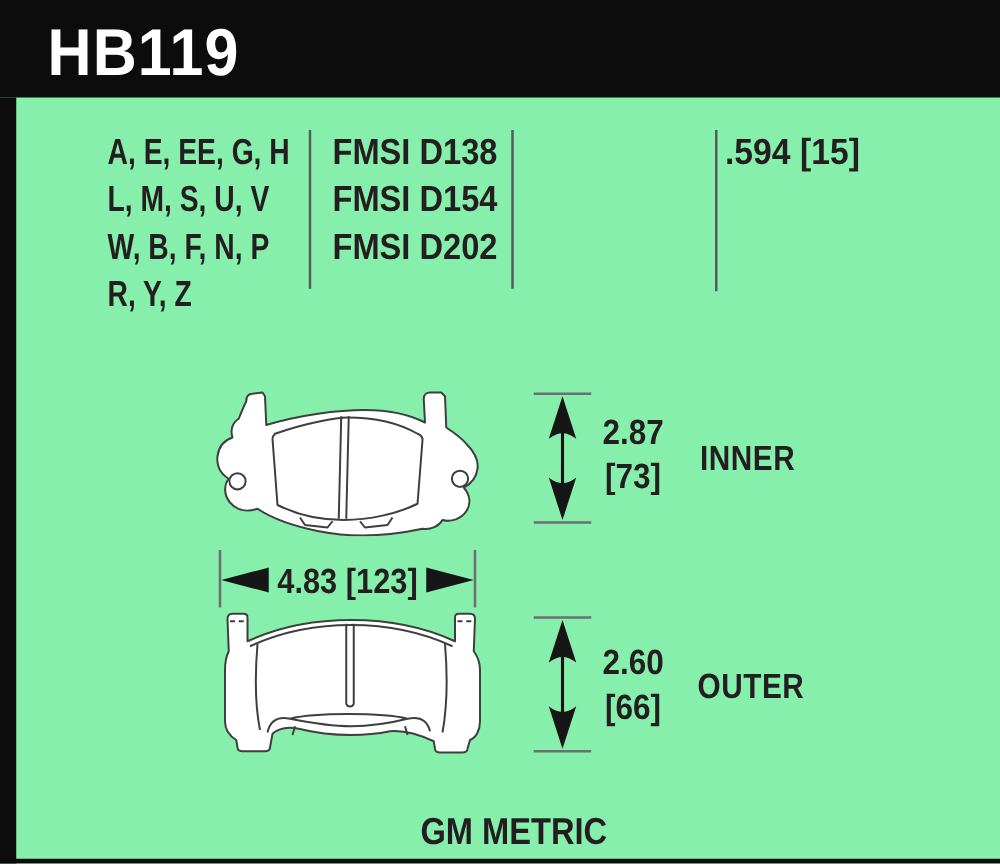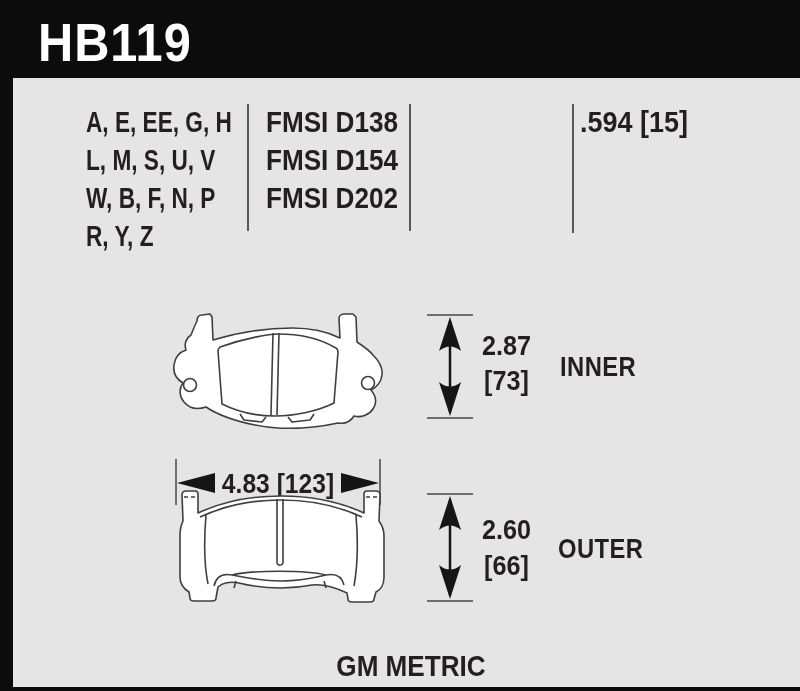--- a/index.html
+++ b/index.html
@@ -1,18 +1,18 @@
 <!DOCTYPE html>
 <html><head>
 <meta charset="utf-8">
 <style>
   * { margin:0; padding:0; box-sizing:border-box; }
   html,body { background:#fff; }
   .stage{
-    position:relative; width:800px; height:691px; background:#e5e5e5; overflow:hidden;
+    position:relative; width:800px; height:691px; background:#86efac; overflow:hidden;
     font-family:"Liberation Sans","DejaVu Sans",sans-serif; font-weight:700; color:#231f20;
   }
   
   .header{ position:absolute; left:0; top:0; width:800px; height:78px; background:#0c0c0c; }
   .pn{ position:absolute; left:38px; top:12px; font-size:53px; color:#ffffff;
        letter-spacing:1px; transform:scaleX(.92); transform-origin:0 0; white-space:nowrap; }
   .left-strip{ position:absolute; left:0; top:78px; width:13px; height:613px; background:#0c0c0c; }
   .bottom-strip{ position:absolute; left:0; top:687px; width:800px; height:4px; background:#0c0c0c; }
 
   
@@ -98,21 +98,21 @@
       <line x1="1" y1="107" x2="47" y2="107" stroke="#6e6e6e" stroke-width="2"></line>
       <line x1="24" y1="10" x2="24" y2="101" stroke="#161616" stroke-width="2.5"></line>
       <path d="M 24 6 L 13 40 Q 24 31 35 40 Z" fill="#161616"></path>
       <path d="M 24 105 L 13 71 Q 24 80 35 71 Z" fill="#161616"></path>
     </svg>
   </div>
   <div class="mnum" style="left:482px; top:330px;">2.87</div>
   <div class="mnum" style="left:484px; top:365px;">[73]</div>
   <div class="mlabel" style="left:560px; top:351px;">INNER</div>
 
-  <div class="dim" style="left:173px; top:458px; width:210px; height:52px;text-decoration:underline;">
+  <div class="dim" style="left:173px; top:439px; width:210px; height:52px;text-decoration:underline;">
     <svg width="210" height="52" viewBox="0 0 210 52">
       <line x1="3" y1="1" x2="3" y2="47" stroke="#6e6e6e" stroke-width="2"></line>
       <line x1="207" y1="1" x2="207" y2="47" stroke="#6e6e6e" stroke-width="2"></line>
       <polygon points="4,25 42,15 42,35" fill="#161616"></polygon>
       <polygon points="206,25 168,15 168,35" fill="#161616"></polygon>
     </svg>
     <div class="dimtext">4.83 [123]</div>
   </div>
 
   <div class="pad" style="left:176px; top:489px;">

